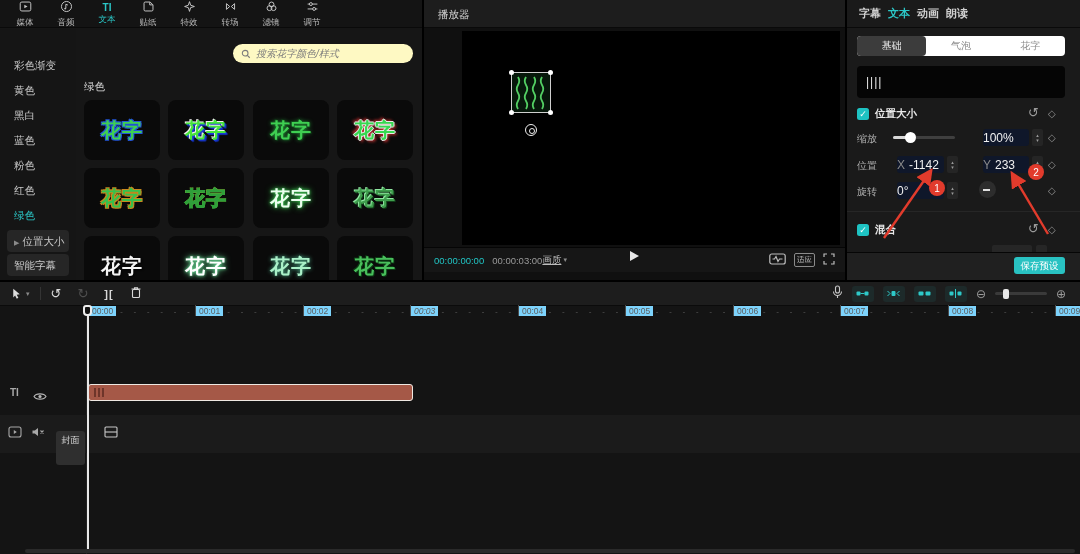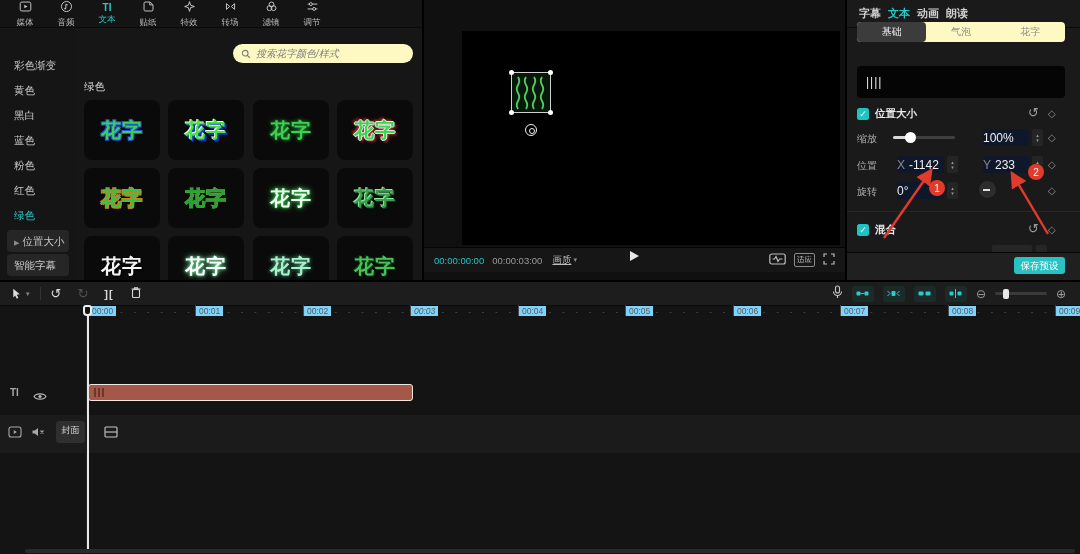--- a/index.html
+++ b/index.html
@@ -48,33 +48,33 @@
     line-height:28px;padding-left:14px;font-size:10.5px;color:#d9d9d9;}
   #canvas{left:462px;top:31px;width:378px;height:214px;background:#000;}
   #sel-box{left:511px;top:72px;width:40px;height:41px;border:1px solid #cfcfcf;background:#07180b;}
   .handle{position:absolute;width:5px;height:5px;border-radius:50%;background:#fff;}
   #rotate-handle{left:525px;top:124px;width:12px;height:12px;border:1.5px solid #f0f0f0;border-radius:50%;}
   #rotate-handle::after{content:"";position:absolute;left:2.5px;top:2.5px;width:4px;height:4px;border:1px solid #f0f0f0;border-radius:50%;}
   #player-bar{left:424px;top:247px;width:421px;height:25px;background:#161616;border-top:1px solid #050505;
     display:flex;align-items:center;padding:0 10px;font-size:9.5px;}
   .pb-time1{color:#21c5c5;}
   .pb-time2{color:#9a9a9a;margin-left:8px;}
-  .pb-quality{color:#bdbdbd;margin-left:10px;text-decoration:underline;}
+  .pb-quality{color:#bdbdbd;text-decoration:underline;}
   .pb-caret{color:#8a8a8a;font-size:7px;margin-left:2px;}
   #play-btn{position:absolute;left:630px;width:0;height:0;border-left:9px solid #e8e8e8;border-top:5.5px solid transparent;border-bottom:5.5px solid transparent;cursor:pointer;}
   .pb-right{margin-left:auto;display:flex;align-items:center;gap:8px;}
   .pb-right svg{stroke:#bdbdbd;fill:none;stroke-width:1.2;}
   #fit-btn{border:1px solid #8a8a8a;border-radius:2px;color:#bdbdbd;font-size:7.5px;padding:1px 2px;cursor:pointer;}
 
   
   #inspector{left:847px;top:0;width:233px;height:280px;background:#1a1a1a;}
   #insp-tabs{left:847px;top:0;width:233px;height:28px;border-bottom:1px solid #0a0a0a;display:flex;align-items:center;gap:7px;padding-left:12px;}
   .insp-tab{font-size:11px;color:#d0d0d0;cursor:pointer;font-weight:bold;}
   .insp-tab.active{color:#2bc7c7;}
-  #subtabs{left:857px;top:22px;width:208px;height:20px;background:#fef9c3;border-radius:4px;display:flex;}
+  #subtabs{left:857px;top:36px;width:208px;height:20px;background:#ffffff;border-radius:4px;display:flex;}
   .subtab{flex:1;text-align:center;line-height:20px;font-size:10px;color:#8a8a8a;cursor:pointer;border-radius:4px;}
   .subtab.active{background:#3c3c3c;color:#f0f0f0;}
   #text-preview{left:857px;top:66px;width:208px;height:32px;background:#050505;border-radius:4px;
     line-height:32px;padding-left:9px;font-size:12px;color:#e8e8e8;letter-spacing:1px;}
   .sec-row{position:absolute;display:flex;align-items:center;}
   .checkbox{width:12px;height:12px;background:#1ec3c3;border-radius:2.5px;color:#fff;font-size:9px;line-height:12px;text-align:center;margin-right:6px;cursor:pointer;}
   .sec-label{font-size:10.5px;color:#e8e8e8;font-weight:bold;}
   .row-label{position:absolute;font-size:10px;color:#b0b0b0;}
   .reset-icon{position:absolute;color:#9a9a9a;font-size:13px;cursor:pointer;line-height:12px;}
   .kf-diamond{position:absolute;color:#8f8f8f;font-size:10px;cursor:pointer;line-height:10px;}
@@ -119,21 +119,21 @@
   #playhead-head{left:83px;top:305px;width:9px;height:11px;border:2px solid #ededed;border-radius:3px 3px 4px 4px;background:#141414;z-index:6;cursor:grab;}
   #text-track-icon{left:10px;top:387px;font-size:10px;font-weight:bold;color:#a8a8a8;}
   #eye-icon{left:33px;top:388px;cursor:pointer;}
   #eye-icon svg{width:14px;height:11px;stroke:#b8b8b8;fill:none;stroke-width:1.1;}
   #text-clip{left:88px;top:384px;width:325px;height:17px;background:#a55847;border:1.5px solid #efe8e2;border-radius:3px;cursor:pointer;}
   .clip-bar{position:absolute;top:3px;width:2px;height:9px;background:#6e352a;}
   #main-track-band{left:0;top:415px;width:1080px;height:38px;background:#1b1b1b;}
   #video-track-icon{left:8px;top:424px;}
   #video-track-icon svg,#mute-icon svg{width:14px;height:12px;stroke:#a8a8a8;fill:none;stroke-width:1.1;}
   #mute-icon{left:31px;top:424px;cursor:pointer;}
-  #cover-btn{left:56px;top:421px;width:29px;height:22px;background:#2f2f2f;border-radius:3px;color:#d8d8d8;font-size:9px;text-align:center;line-height:18px;cursor:pointer;}
+  #cover-btn{left:56px;top:431px;width:29px;height:34px;background:#2f2f2f;border-radius:3px;color:#d8d8d8;font-size:9px;text-align:center;line-height:18px;cursor:pointer;}
   #cover-placeholder{left:104px;top:424px;cursor:pointer;}
   #cover-placeholder svg{width:14px;height:12px;stroke:#c8c8c8;fill:none;stroke-width:1.1;}
   #tl-scrollbar{left:25px;top:549px;width:1050px;height:4px;background:#2a2a2a;border-radius:2px;cursor:pointer;}
 
   #annotations{left:0;top:0;width:1080px;height:554px;pointer-events:none;z-index:20;}
 </style>
 </head>
 <body>
 
 <div id="app">
@@ -250,20 +250,21 @@
       </div>
     <div class="abs card" style="left:253px;top:236px;">
         <span class="fz11">花字</span>
       </div>
     <div class="abs card" style="left:337px;top:236px;">
         <span class="fz12">花字</span>
       </div>
   </div>
 
   <div class="abs" id="player-panel"></div>
+  <div class="abs" id="player-header">播放器</div>
   <div class="abs" id="canvas"></div>
 
   <div class="abs" id="sel-box">
     <svg width="38" height="39" viewBox="0 0 38 39">
       <g stroke="#53cf63" stroke-width="1.8" fill="none">
         <path d="M6 4 q2.5 4 0 8 t0 8 t0 8 t0 8"></path>
         <path d="M14 4 q-2.5 4 0 8 t0 8 t0 8 t0 8"></path>
         <path d="M22 4 q2.5 4 0 8 t0 8 t0 8 t0 8"></path>
         <path d="M30 4 q-2.5 4 0 8 t0 8 t0 8 t0 8"></path>
       </g>

